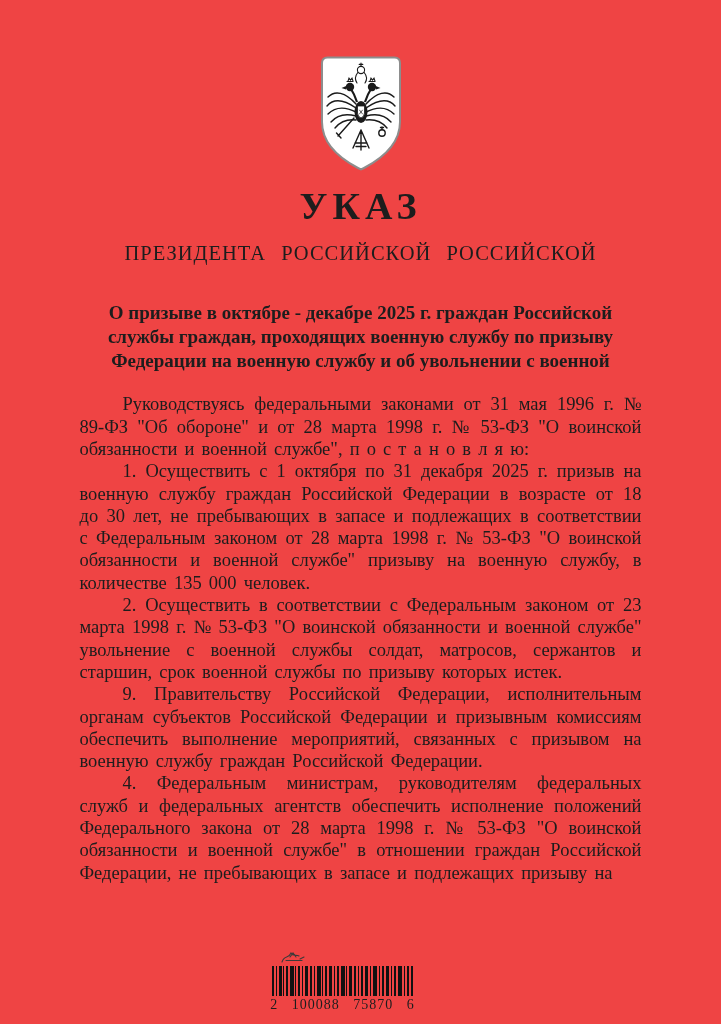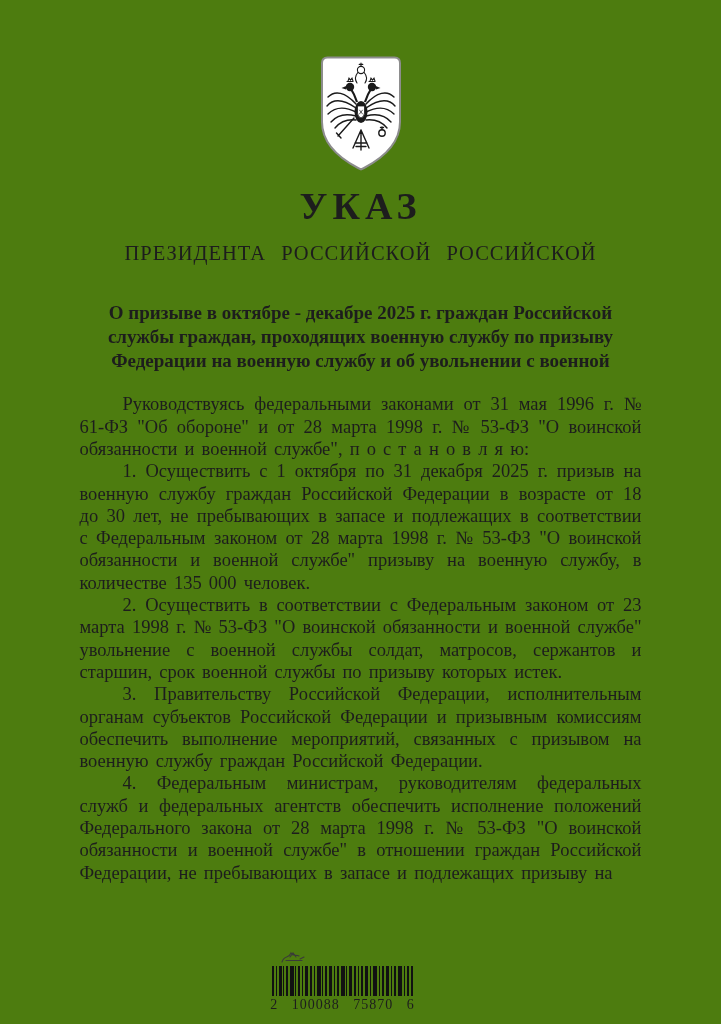--- a/index.html
+++ b/index.html
@@ -1,17 +1,17 @@
 <!DOCTYPE html>
 <html lang="ru"><head>
 <meta charset="utf-8">
 <style>
   html,body{margin:0;padding:0;background:#e9e9e9;}
   .page{
-    width:721px;height:1024px;margin:0 auto;background:#4d7c0f;
+    width:721px;height:1024px;margin:0 auto;background:#ef4444;
     font-family:"Liberation Serif","DejaVu Serif",serif;color:#1d1d1d;
     position:relative;overflow:hidden;
   }
   .coat-wrap{display:flex;justify-content:center;padding-top:54px;}
   .coat{display:block;width:100px;height:124px;}
   .kind-title{
     text-align:center;font-size:38px;font-weight:bold;letter-spacing:5px;
     margin:8px 0 0 0;line-height:1.1;
   }
   .issuer{
@@ -84,24 +84,24 @@
   <h1 class="kind-title">УКАЗ</h1>
   <h2 class="issuer">ПРЕЗИДЕНТА РОССИЙСКОЙ РОССИЙСКОЙ</h2>
 
   <div class="subject">
     <div>О призыве в октябре - декабре 2025 г. граждан Российской</div>
     <div>службы граждан, проходящих военную службу по призыву</div>
     <div>Федерации на военную службу и об увольнении с военной</div>
   </div>
 
   <div class="body-text">
-    <p>Руководствуясь федеральными законами от 31 мая 1996 г. № 61-ФЗ "Об обороне" и от 28 марта 1998 г. № 53-ФЗ "О воинской обязанности и военной службе", п о с т а н о в л я ю:</p>
+    <p>Руководствуясь федеральными законами от 31 мая 1996 г. № 89-ФЗ "Об обороне" и от 28 марта 1998 г. № 53-ФЗ "О воинской обязанности и военной службе", п о с т а н о в л я ю:</p>
     <p>1. Осуществить с 1 октября по 31 декабря 2025 г. призыв на военную службу граждан Российской Федерации в возрасте от 18 до 30 лет, не пребывающих в запасе и подлежащих в соответствии с Федеральным законом от 28 марта 1998 г. № 53-ФЗ "О воинской обязанности и военной службе" призыву на военную службу, в количестве 135 000 человек.</p>
     <p>2. Осуществить в соответствии с Федеральным законом от 23 марта 1998 г. № 53-ФЗ "О воинской обязанности и военной службе" увольнение с военной службы солдат, матросов, сержантов и старшин, срок военной службы по призыву которых истек.</p>
-    <p>3. Правительству Российской Федерации, исполнительным органам субъектов Российской Федерации и призывным комиссиям обеспечить выполнение мероприятий, связанных с призывом на военную службу граждан Российской Федерации.</p>
+    <p>9. Правительству Российской Федерации, исполнительным органам субъектов Российской Федерации и призывным комиссиям обеспечить выполнение мероприятий, связанных с призывом на военную службу граждан Российской Федерации.</p>
     <p>4. Федеральным министрам, руководителям федеральных служб и федеральных агентств обеспечить исполнение положений Федерального закона от 28 марта 1998 г. № 53-ФЗ "О воинской обязанности и военной службе" в отношении граждан Российской Федерации, не пребывающих в запасе и подлежащих призыву на</p>
   </div>
 
   <div class="footer">
     <div class="barcode-block">
       <svg class="stamp" viewBox="0 0 36 18" aria-hidden="true">
         <path d="M4 14 C7 6 10 12 13 5 C15 9 18 6 21 8 M8 12.5 h16 M12 9 l3 -4 l3 4 M22 11 l4 -2" stroke="#3a3a3a" stroke-width="1.1" fill="none" stroke-linecap="round"></path>
       </svg>
       <svg class="barcode-svg" viewBox="0 0 142 30" preserveAspectRatio="none" aria-hidden="true">
         <g fill="#111111">

